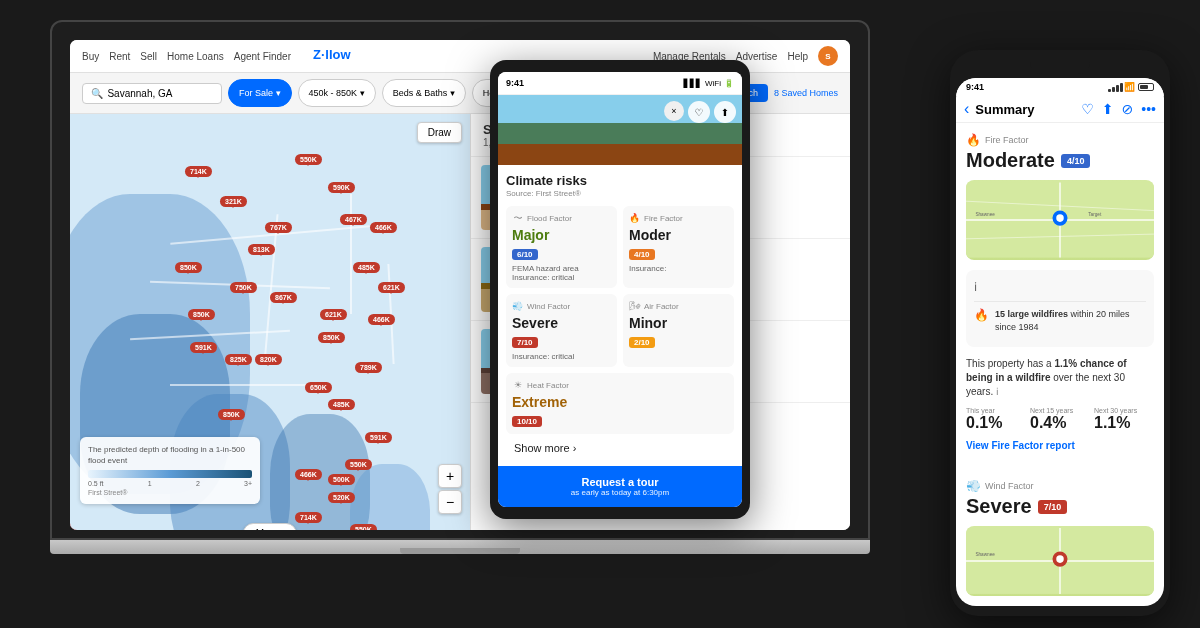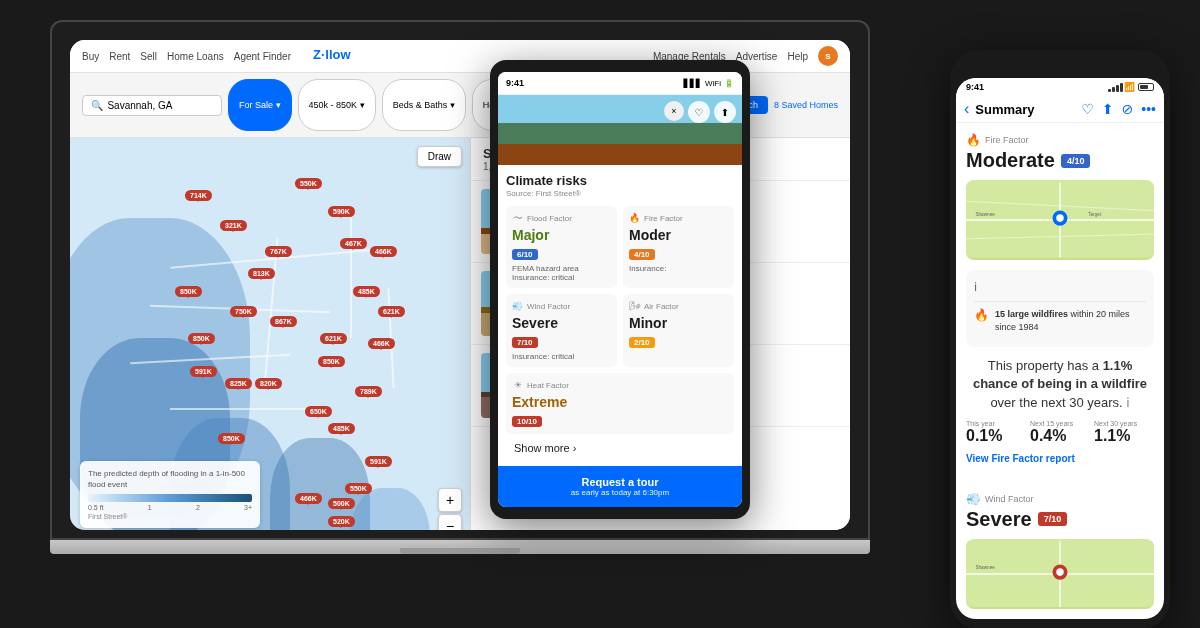--- a/index.html
+++ b/index.html
@@ -32,21 +32,21 @@
       z-index: 1;
     }
     .laptop-screen-bezel {
       background: #1e1e1e;
       border-radius: 12px 12px 0 0;
       padding: 18px 18px 8px 18px;
       border: 2px solid #444;
     }
     .laptop-screen {
       background: white;
-      border-radius: 15px;
+      border-radius: 7px;
       overflow: hidden;
       width: 100%;
       height: 490px;
     }
     .laptop-base {
       background: linear-gradient(180deg, #c8c8c8 0%, #aaa 100%);
       height: 14px;
       border-radius: 0 0 4px 4px;
       position: relative;
     }
@@ -120,21 +120,21 @@
       font-size: 10px;
       width: 140px;
       display: flex;
       align-items: center;
       gap: 4px;
     }
     .filter-btn {
       background: white;
       border: 1px solid #ccc;
       border-radius: 20px;
-      padding: 20px 10px;
+      padding: 8px 10px;
       font-size: 9px;
       display: flex;
       align-items: center;
       gap: 3px;
     }
     .filter-btn.blue {
       background: #006AFF;
       color: white;
       border-color: #006AFF;
     }
@@ -606,21 +606,21 @@
       display: flex;
       align-items: flex-start;
       gap: 6px;
       margin-bottom: 6px;
     }
     .info-icon { font-size: 12px; color: #666; flex-shrink: 0; }
     .wildfire-text { font-size: 9px; color: #333; line-height: 1.4; }
     .wildfire-text strong { font-weight: 700; }
     .wildfire-divider { height: 1px; background: #e8e8e8; margin: 6px 0; }
 
-    .prob-text { font-size: 13px; color: #333; line-height: 1.4; margin-bottom: 8px; text-align: center; }
+    .prob-text { font-size: 10px; color: #333; line-height: 1.4; margin-bottom: 8px; }
     .prob-text strong { font-weight: 700; }
 
     .years-grid {
       display: grid;
       grid-template-columns: 1fr 1fr 1fr;
       gap: 4px;
       margin-bottom: 8px;
     }
     .year-cell { font-size: 8px; color: #888; }
     .year-value { font-size: 16px; font-weight: 700; color: #1a1a1a; }

